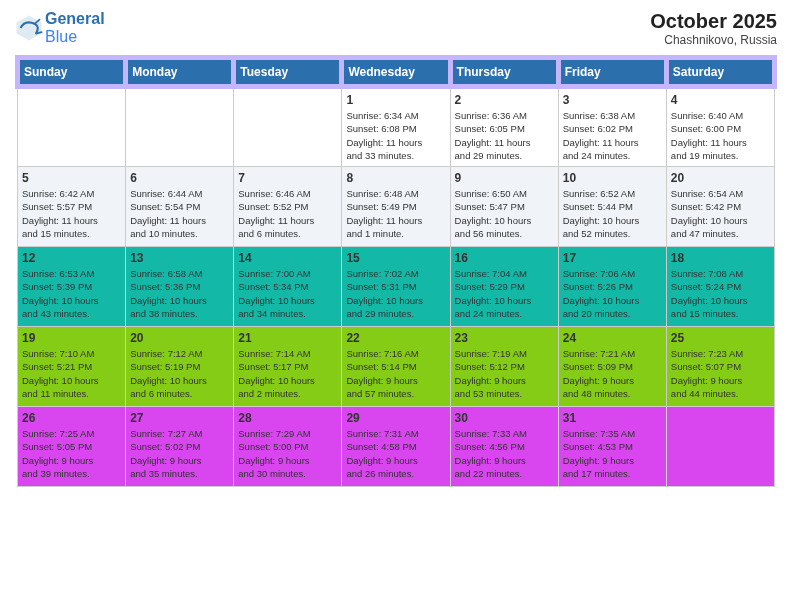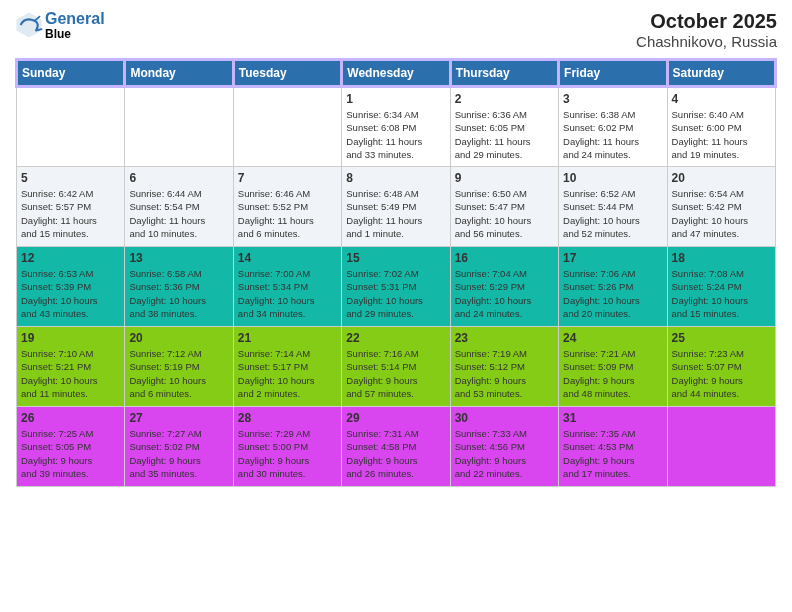--- a/index.html
+++ b/index.html
@@ -31,36 +31,36 @@
     }
     .title-block {
       text-align: right;
     }
     .month-title {
       font-size: 20px;
       font-weight: bold;
       color: #222;
     }
     .location {
-      font-size: 15px;
+      font-size: 12px;
       color: #444;
     }
     table {
       width: 100%;
       border-collapse: collapse;
       table-layout: fixed;
     }
     thead tr th {
       background: #2c6fad;
       color: #fff;
       font-size: 12px;
       font-weight: bold;
       padding: 5px 4px;
       text-align: left;
-      border: 3px solid #c4b5fd;
+      border: 5px solid #c4b5fd;
     }
     tbody tr td {
       border: 1px solid #ccc;
       vertical-align: top;
       padding: 4px 4px 3px 4px;
       font-size: 10px;
       color: #333;
       height: 80px;
       background: #fff;
     }
@@ -94,21 +94,21 @@
   <div class="header-row">
     <div class="logo">
       <svg class="logo-icon" viewBox="0 0 40 40">
         <polygon points="20,2 38,12 38,28 20,38 2,28 2,12" fill="#2c6fad" opacity="0.15"></polygon>
         <path d="M8 20 Q14 8 28 14 Q36 18 30 28" stroke="#2c6fad" stroke-width="3" fill="none"></path>
         <path d="M28 14 L35 8" stroke="#2c6fad" stroke-width="2.5" fill="none" stroke-linecap="round"></path>
         <path d="M30 28 L38 26" stroke="#2c6fad" stroke-width="2.5" fill="none" stroke-linecap="round"></path>
       </svg>
       <div>
         <div style="font-size:16px;font-weight:bold;color:#2c6fad;line-height:1.1;">General</div>
-        <div style="font-size:12px;font-weight:bold;color:#000000;line-height:1.1;">Blue</div>
+        <div style="font-size:16px;font-weight:normal;color:#3b82f6;line-height:1.1;">Blue</div>
       </div>
     </div>
     <div class="title-block">
       <div class="month-title">October 2025</div>
       <div class="location">Chashnikovo, Russia</div>
     </div>
   </div>
 
   <table>
     <thead>

